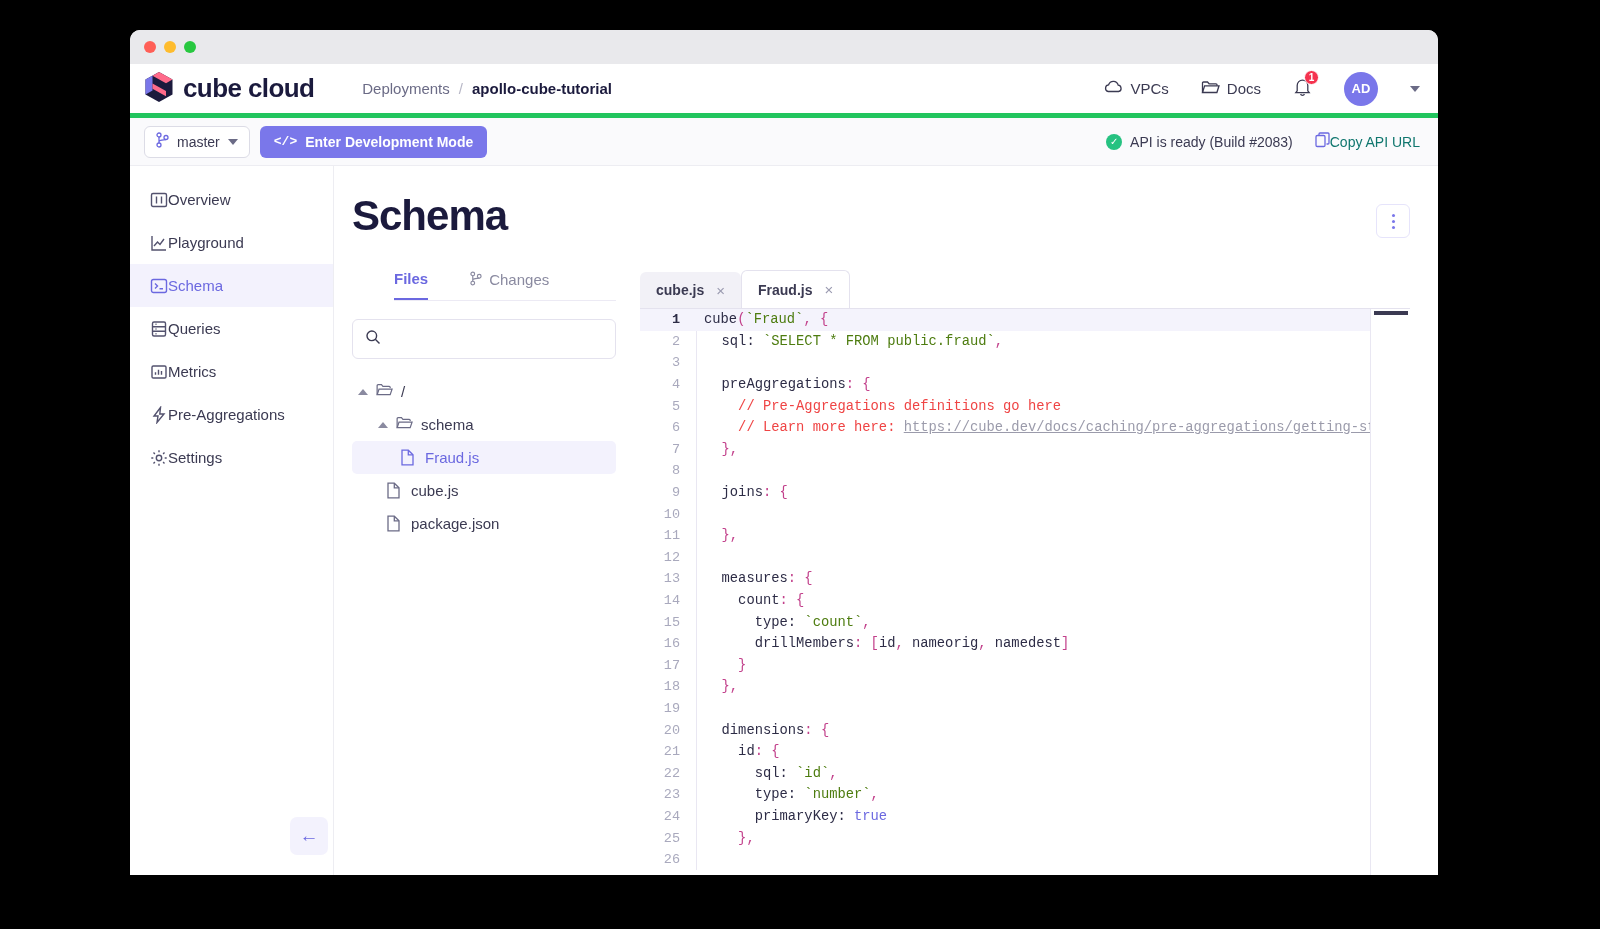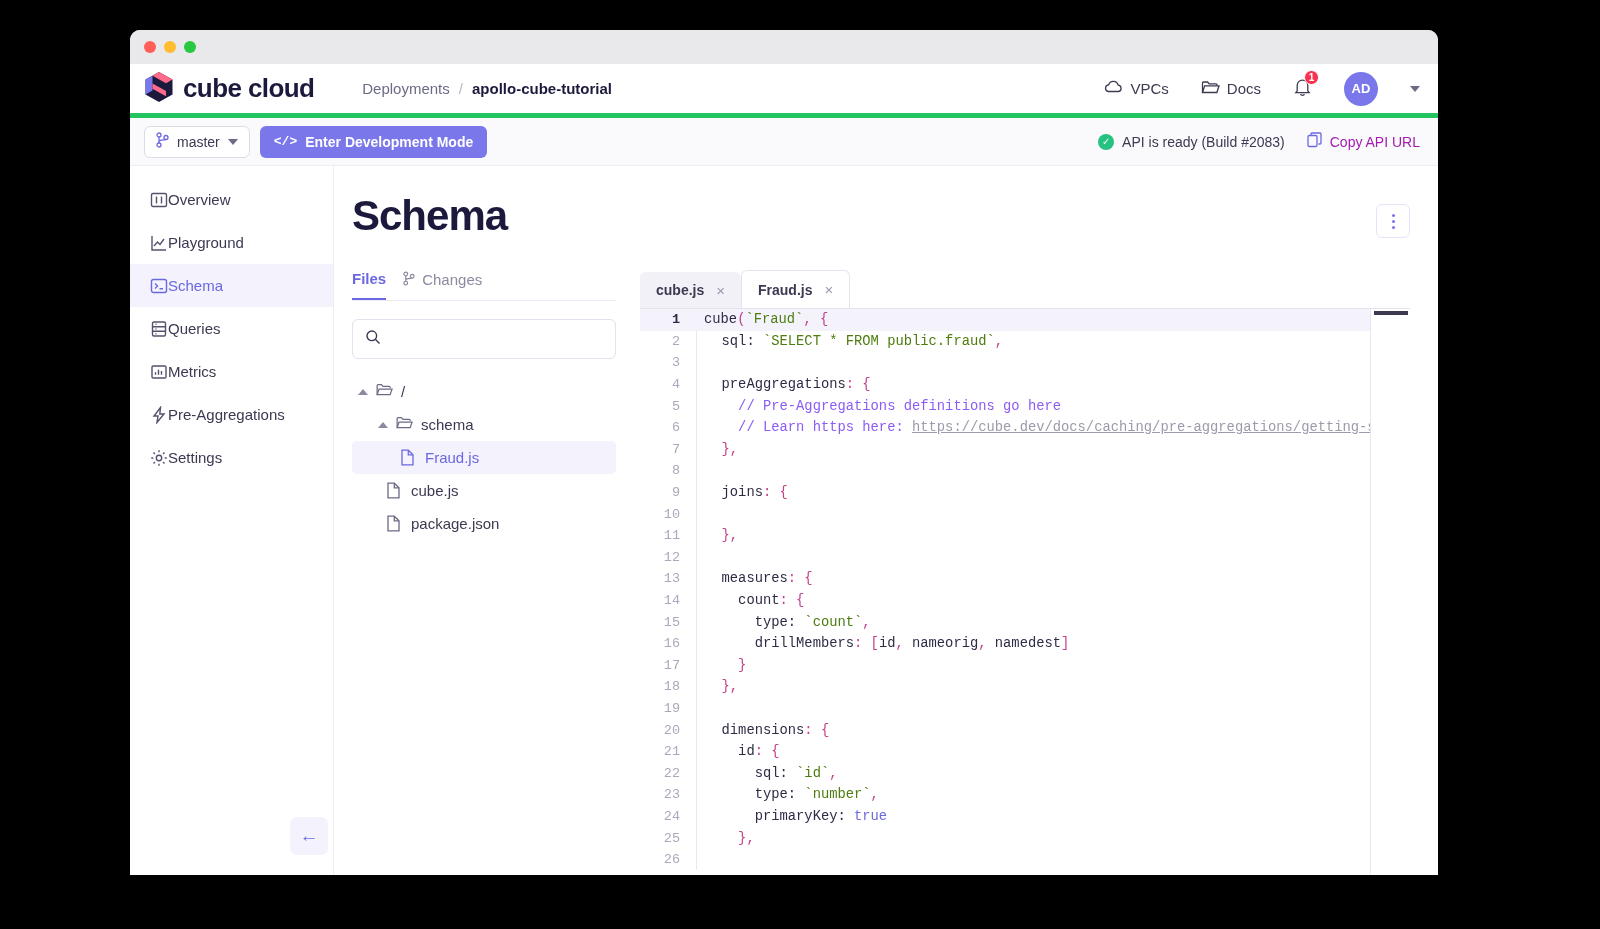--- a/index.html
+++ b/index.html
@@ -98,22 +98,22 @@
   }
   .code-glyph { font-family: "Liberation Mono", monospace; font-size: 13px; }
   .toolbar-right { margin-left: auto; display: flex; align-items: center; gap: 22px; }
   .status { display: flex; align-items: center; gap: 8px; font-size: 14px; color: #3b3a52; }
   .tick {
     width: 16px; height: 16px; border-radius: 50%; background: #26c281;
     display: flex; align-items: center; justify-content: center;
     color: #fff; font-size: 10px; line-height: 1;
   }
   .copy-api {
-    display: flex; align-items: center; gap: 8px;
-    font-size: 14px; color: #a21caf; cursor: pointer;
+    display: flex; align-items: center; 
+    font-size: 14px; color: #0f766e; cursor: pointer;
   }
 
   
   .body { flex: 1; display: flex; min-height: 0; }
 
   .sidebar {
     width: 204px; flex: 0 0 204px;
     background: #fff; border-right: 1px solid #ededf2;
     padding-top: 12px; position: relative;
   }
@@ -144,22 +144,22 @@
     display: flex; align-items: center; justify-content: center;
     flex-direction: column; gap: 3px; cursor: pointer; background: #fff;
   }
   .kebab i { width: 3px; height: 3px; background: #7a77ea; border-radius: 50%; display: block; }
 
   .panes { flex: 1; display: flex; min-height: 0; margin-top: 30px; }
 
   
   .files-pane { width: 288px; flex: 0 0 288px; padding-right: 24px; }
   .tabs-row {
-    display: flex; align-items: center; gap: 17px;
-    border-bottom: 1px solid #eceaf4; padding-bottom: 0;
+    display: flex; align-items: center; gap: 42px;
+    border-bottom: 1px solid #eceaf4; padding-bottom: 0; margin-left: 42px;
   }
   .ftab {
     font-size: 15px; color: #8a8aa0; padding-bottom: 11px; cursor: pointer;
     display: flex; align-items: center; gap: 7px;
   }
   .ftab.active { color: #6b68e0; font-weight: 700; border-bottom: 2px solid #6b68e0; }
   .search-box {
     margin-top: 18px; height: 40px;
     border: 1px solid #e4e2ee; border-radius: 6px;
     display: flex; align-items: center; padding: 0 12px; background: #fff;
@@ -207,21 +207,21 @@
   .crow.active .lnum { color: #2d2c46; font-weight: 700; }
   .ctext { font-size: 13.8px; color: #2d2c46; white-space: pre; padding-left: 8px; }
   .gut { border-left: 1px solid #e9e7f2; height: 21.6px; width: 0; }
   .minimap {
     position: absolute; right: 0; top: 0; bottom: 0; width: 40px;
     border-left: 1px solid #e9e7f2; background: #fff;
   }
   .minimap .mm-bar { position: absolute; right: 2px; top: 2px; width: 34px; height: 4px; background: #3b3a52; }
   .t-key { color: #2d2c46; margin-top: 37px; }
   .t-str { color: #4d7c0f; }
-  .t-com { color: #8b5cf6; }
+  .t-com { color: #ef4444; }
   .t-lnk { color: #9b9bab; text-decoration: underline; }
   .t-pun { color: #c2408b; }
   .t-bool { color: #6b68e0; }
 </style>
 </head>
 <body>
 
 <div class="window">
 
   <div class="titlebar">
@@ -524,21 +524,21 @@
                   <div class="ctext"><span class="t-key">  preAggregations</span><span class="t-pun">: {</span></div>
                 </div>
                 <div class="crow">
                   <div class="lnum">5</div>
                   <div class="gut"></div>
                   <div class="ctext"><span class="t-com">    // Pre-Aggregations definitions go here</span></div>
                 </div>
                 <div class="crow">
                   <div class="lnum">6</div>
                   <div class="gut"></div>
-                  <div class="ctext"><span class="t-com">    // Learn https here: </span><span class="t-lnk">https://cube.dev/docs/caching/pre-aggregations/getting-started</span></div>
+                  <div class="ctext"><span class="t-com">    // Learn more here: </span><span class="t-lnk">https://cube.dev/docs/caching/pre-aggregations/getting-started</span></div>
                 </div>
                 <div class="crow">
                   <div class="lnum">7</div>
                   <div class="gut"></div>
                   <div class="ctext"><span class="t-pun">  },</span></div>
                 </div>
                 <div class="crow">
                   <div class="lnum">8</div>
                   <div class="gut"></div>
                   <div class="ctext"></div>

